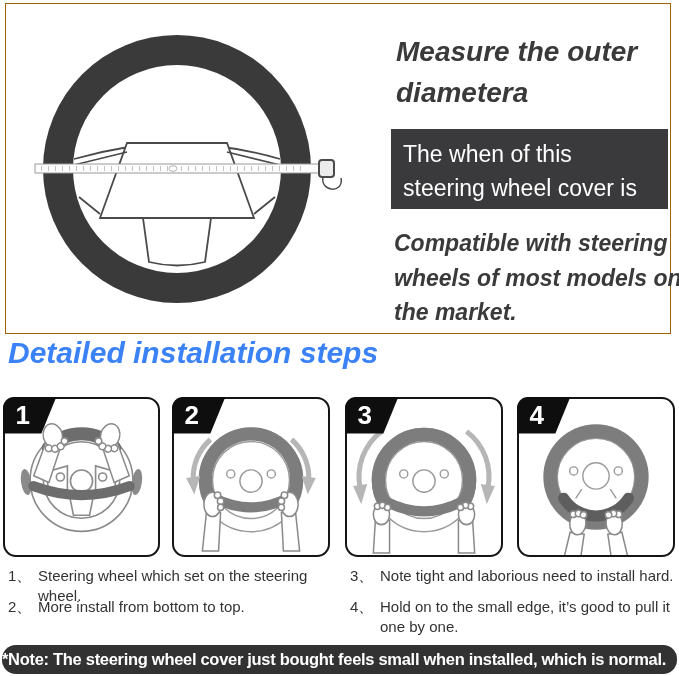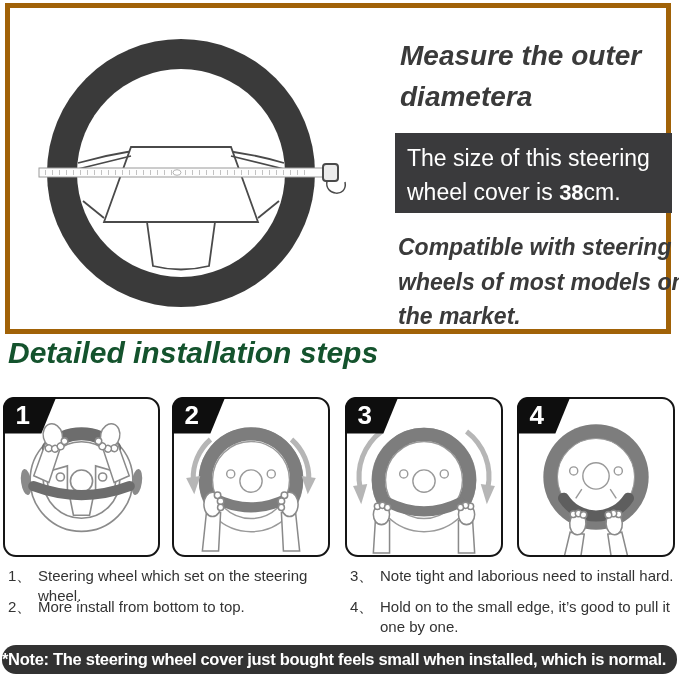--- a/index.html
+++ b/index.html
@@ -1,31 +1,31 @@
 <!DOCTYPE html>
 <html><head>
 <meta charset="utf-8">
 <style>
   html,body{margin:0;padding:0;background:#fff;}
   .canvas{position:relative;width:679px;height:676px;background:#fff;overflow:hidden;
           font-family:"Liberation Sans",sans-serif;color:#3c3c3c;}
   
   .measure-box{position:absolute;left:5px;top:3px;width:666px;height:331px;
-               border:5px solid #a16207;background:#fff;box-sizing:border-box;}
+               border:1px solid #a16207;background:#fff;box-sizing:border-box;}
   .wheel-illus{position:absolute;left:1px;top:7px;width:340px;height:320px;}
   .measure-title{position:absolute;left:390px;top:28px;width:280px;margin:0;
                  font-style:italic;font-weight:bold;font-size:28px;line-height:1.45;color:#3a3a3a;}
   .size-box{position:absolute;left:385px;top:125px;width:277px;height:80px;box-sizing:border-box;
             background:#3a3a3c;color:#fff;font-size:23px;line-height:1.48;padding:8px 12px;}
   .size-box .sz{font-weight:bold;font-size:22px;text-align:right;}
   .compat{position:absolute;left:388px;top:222px;width:290px;margin:0;
           font-style:italic;font-weight:bold;font-size:23px;line-height:1.5;color:#3a3a3a;}
   
   .steps-heading{position:absolute;left:8px;top:336px;margin:0;
-                 font-style:italic;font-weight:bold;font-size:30px;color:#14532d;}
+                 font-style:italic;font-weight:bold;font-size:30px;color:#3b82f6;}
   
   .step-box{position:absolute;top:397px;height:160px;width:157px;box-sizing:border-box;
             border:2.5px solid #151515;border-radius:13px;background:#fff;}
   .step-box svg{position:absolute;left:0;top:0;width:100%;height:100%;}
   .badge{position:absolute;left:-2.5px;top:-2.5px;width:54px;height:37px;background:#0e0e0e;
          clip-path:polygon(0 0,100% 0,72% 100%,0 100%);border-top-left-radius:11px;
          display:flex;align-items:center;color:#fff;font-size:26px;font-weight:bold;
          padding-left:13px;box-sizing:border-box;z-index:2;}
   
   .instr{position:absolute;display:flex;font-size:15px;line-height:1.35;color:#333;}
@@ -62,21 +62,21 @@
         </g>
         <g>
           <rect x="312" y="149" width="15" height="17" rx="3" fill="#ececec" stroke="#4a4a4a" stroke-width="2"></rect>
           <path d="M316,166 C313,181 337,183 334,167" fill="none" stroke="#4a4a4a" stroke-width="1.5"></path>
         </g>
       </svg>
     </div>
 
     <h2 class="measure-title">Measure the outer diametera</h2>
 
-    <div class="size-box"><span>The size of this steering wheel cover is </span><span class="sz">38</span><span>cm.</span></div>
+    <div class="size-box"><span>The when of this steering wheel cover is </span><span class="sz">38</span><span>cm.</span></div>
 
     <p class="compat">Compatible with steering wheels of most models on the market.</p>
   </section>
 
   <h1 class="steps-heading">Detailed installation steps</h1>
 
   <div class="step-box" style="left:3px">
     <div class="badge">
         <span>1</span>
       </div>

